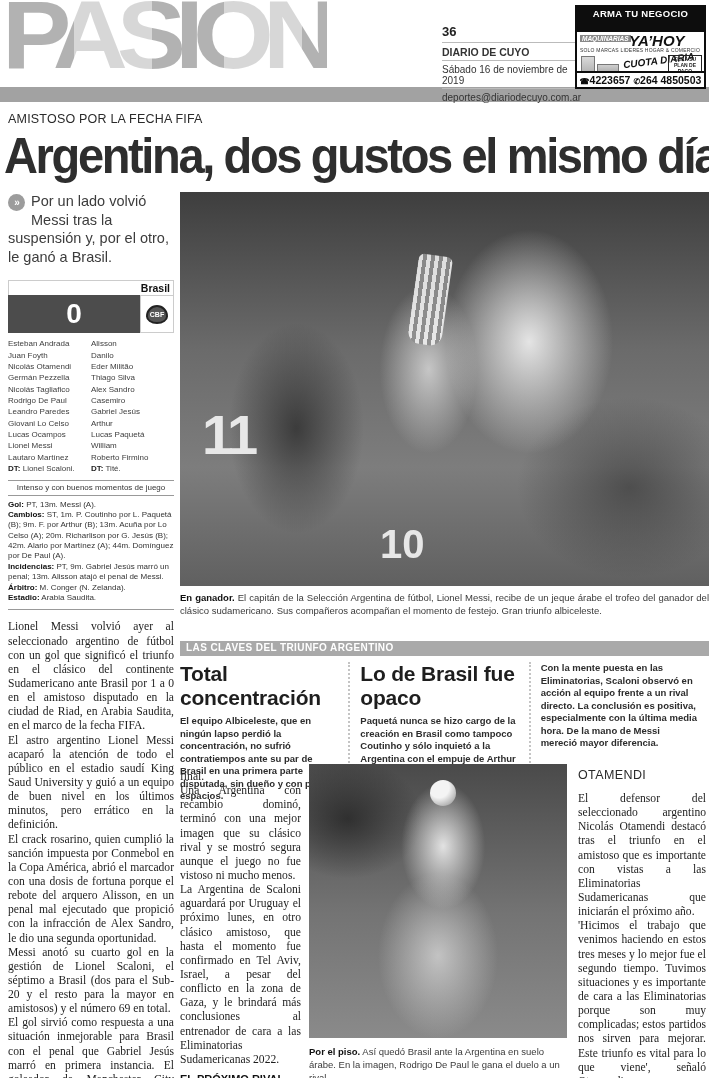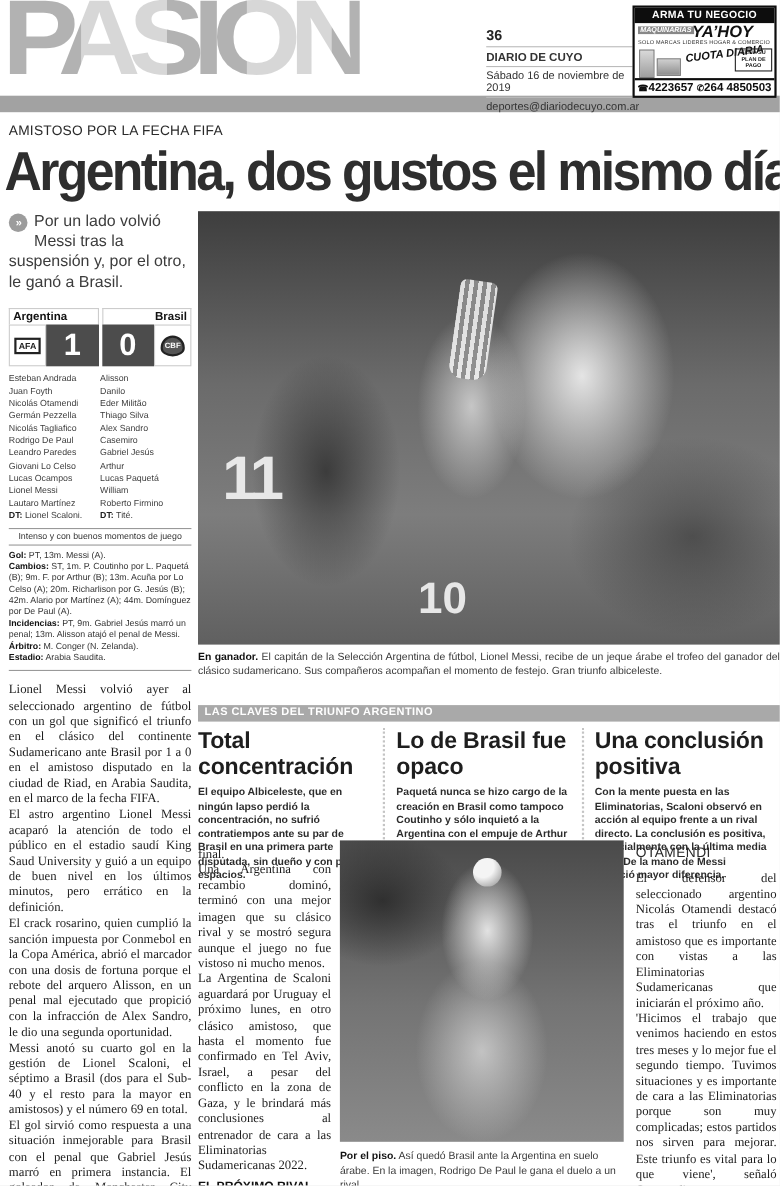--- a/index.html
+++ b/index.html
@@ -22,21 +22,21 @@
       -webkit-background-clip:text; background-clip:text; color:transparent;
     }
   }
   .masthead-bar { position:absolute; left:0; right:0; top:87px; height:15px; background:#a2a2a2; }
   .paper-info { position:absolute; left:442px; top:24px; width:134px; font-size:10px; color:#333; }
   .paper-info .pagenum { font-size:13px; font-weight:bold; color:#222; padding-bottom:3px; }
   .paper-info .row { border-top:1px solid #bbb; padding:2.5px 0; }
   .paper-info .papername { font-weight:bold; font-size:10.5px; }
   
   .ad { position:absolute; right:3px; top:5px; width:131px; height:84px; border:2px solid #0d0d0d; background:#fff; display:flex; flex-direction:column; }
-  .ad-top { background:#0d0d0d; color:#fff; font-weight:bold; font-size:9.5px; text-align:center; padding:1px 0 2px; letter-spacing:.3px; }
+  .ad-top { background:#0d0d0d; color:#fff; font-weight:bold; font-size:9.5px; text-align:center; padding:1px 0 13px; letter-spacing:.3px; }
   .ad-mid { flex:1; position:relative; overflow:hidden; }
   .ad-brand-small { position:absolute; left:3px; top:3px; background:#888; color:#fff; font-style:italic; font-weight:bold; font-size:6.5px; padding:0 2px; }
   .ad-brand-big { position:absolute; left:52px; top:0px; font-style:italic; font-weight:bold; font-size:15px; color:#111; }
   .ad-sub { position:absolute; left:3px; top:15px; font-size:5px; color:#333; letter-spacing:.2px; }
   .ad-freezer { position:absolute; left:4px; top:24px; width:14px; height:26px; background:linear-gradient(#d9d9d9,#9e9e9e); border:1px solid #777; }
   .ad-machine { position:absolute; left:20px; top:32px; width:22px; height:16px; background:linear-gradient(#cfcfcf,#8f8f8f); border:1px solid #777; }
   .ad-cuota { position:absolute; left:46px; top:24px; font-weight:bold; font-style:italic; font-size:10px; color:#111; transform:rotate(-7deg); line-height:.95; }
   .ad-elija { position:absolute; right:2px; top:23px; width:34px; border:1px solid #222; font-size:5px; font-weight:bold; text-align:center; color:#222; padding:1px; line-height:1.15; }
   .ad-bottom { border-top:2px solid #0d0d0d; font-weight:bold; font-size:10.5px; text-align:center; padding:1px 0; color:#0d0d0d; white-space:nowrap; }
   .phone-icon { font-size:8px; }
@@ -147,29 +147,20 @@
 
   <div class="kicker">AMISTOSO POR LA FECHA FIFA</div>
   <h1 class="headline">Argentina, dos gustos el mismo día</h1>
 
   <div class="leftcol">
     <div class="lead">
       <span class="lead-icon">»</span><span>Por un lado volvió  Messi tras la suspensión y, por el otro, le ganó a Brasil.</span>
     </div>
 
     <div class="scoreboard">
-      <div class="team-box">
-        <div class="team-name">Argentina</div>
-        <div class="crest-row">
-          <div class="crest">
-              <span class="shield">AFA</span>
-            </div>
-          <div class="score-num">1</div>
-        </div>
-      </div>
       <div class="team-box">
         <div class="team-name right">Brasil</div>
         <div class="crest-row">
           <div class="score-num">0</div>
           <div class="crest cbf">
               <span class="shield">CBF</span>
             </div>
         </div>
       </div>
     </div>
@@ -214,21 +205,21 @@
       <div><b>Árbitro:</b> <span>M. Conger (N. Zelanda).</span></div>
       <div><b>Estadio:</b> <span>Arabia Saudita.</span></div>
     </div>
 
     <hr class="rule">
 
     <div class="body-serif">
       <p>Lionel Messi volvió ayer al seleccionado argentino de fútbol  con un gol que significó el triunfo en el clásico del continente Sudamericano ante Brasil por 1 a 0  en el amistoso disputado en la  ciudad de Riad, en Arabia Saudita, en el marco de la fecha FIFA.</p>
       <p>El astro argentino Lionel Messi acaparó la atención de todo el público en el estadio saudí King Saud University y guió a un equipo de buen nivel en los últimos minutos, pero errático en la definición.</p>
       <p>El crack rosarino, quien cumplió la sanción impuesta por  Conmebol en la Copa América,  abrió el marcador con una dosis  de fortuna porque el rebote del arquero Alisson, en un penal  mal ejecutado que propició con  la infracción de Alex Sandro, le  dio una segunda oportunidad.</p>
-      <p>Messi anotó su cuarto gol en la gestión de Lionel Scaloni, el séptimo a Brasil (dos para el Sub-40 y el resto para la mayor en amistosos) y el número 69 en total.</p>
+      <p>Messi anotó su cuarto gol en la gestión de Lionel Scaloni, el séptimo a Brasil (dos para el Sub-20 y el resto para la mayor en amistosos) y el número 69 en total.</p>
       <p>El gol sirvió como respuesta a una situación inmejorable para Brasil con el penal que Gabriel Jesús marró en primera instancia. El goleador de Manchester City recibió una falta de Paredes luego del error en la salida de Foyth, confiado en exceso de sus condiciones técnicas, y falló en la definición.</p>
 
     </div>
   </div>
 
   <div class="main-photo">
     <div class="trophy"></div>
     <span class="jersey-num jersey-11">11</span>
     <span class="jersey-num jersey-10">10</span>
   </div>
@@ -241,21 +232,20 @@
   <div class="claves">
     <div class="clave">
       <h3>Total concentración</h3>
       <p>El equipo Albiceleste, que en ningún lapso  perdió la concentración, no sufrió contratiempos ante su par de Brasil en una primera parte disputada, sin dueño y con pocos espacios.</p>
     </div>
     <div class="clave">
       <h3>Lo de Brasil fue opaco</h3>
       <p>Paquetá nunca se hizo cargo de la creación en Brasil como tampoco Coutinho y sólo inquietó a la Argentina con el empuje de Arthur  y William. La ausencia de Neymar se notó,  pero el juego de Brasil fue opaco.</p>
     </div>
     <div class="clave">
-      <h3>Una conclusión positiva</h3>
       <p>Con la mente puesta en las Eliminatorias, Scaloni observó en acción al equipo frente a un rival directo. La conclusión es positiva, especialmente con la última media hora. De la  mano de Messi mereció mayor diferencia.</p>
     </div>
   </div>
 
   <div class="col2 body-serif">
     <p>final.</p>
     <p>Una Argentina con recambio dominó,  terminó con una mejor imagen que su clásico rival y se mostró segura aunque el juego no fue vistoso ni mucho menos.</p>
     <p>La Argentina de Scaloni aguardará por Uruguay el próximo lunes, en otro clásico amistoso, que hasta el momento fue confirmado en Tel Aviv, Israel, a pesar  del conflicto en la zona de Gaza,  y le brindará más conclusiones  al entrenador de cara a las Eliminatorias Sudamericanas 2022.</p>
     <div class="subhead">EL PRÓXIMO RIVAL</div>
 

